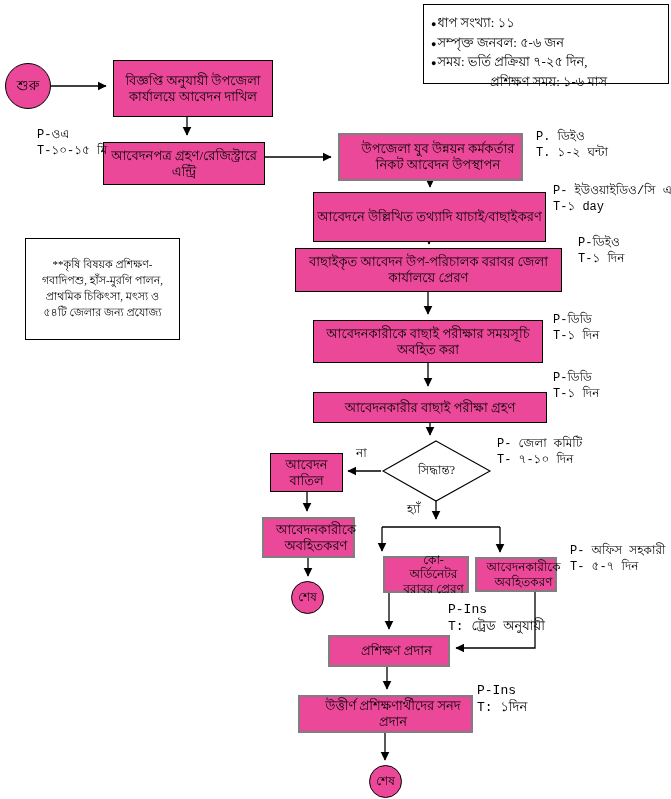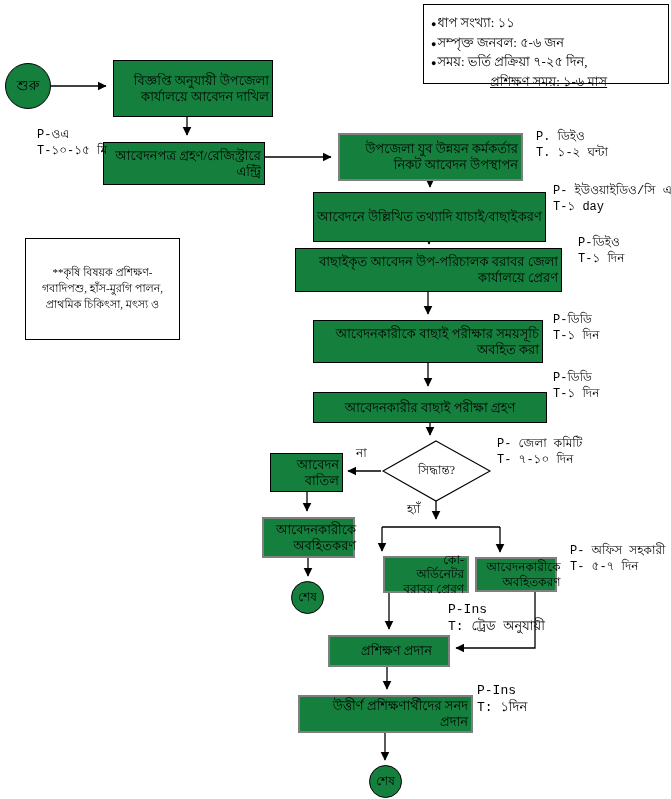--- a/index.html
+++ b/index.html
@@ -10,43 +10,43 @@
   html,body{margin:0;padding:0;background:var(--bg);}
   .page{
     position:relative;width:671px;height:799px;background:var(--bg);
     font-family:"Liberation Serif","DejaVu Serif",serif;color:#000;overflow:hidden;
   }
   svg.wires{position:absolute;left:0;top:0;width:671px;height:799px;}
   svg.wires path.edge{stroke:var(--line);stroke-width:1.3;fill:none;}
   svg.wires polygon.diamond{fill:#fff;stroke:var(--line);stroke-width:1.1;}
   #arrowhead path{fill:var(--line);}
   .node{
-    position:absolute;box-sizing:border-box;background:#15803d;
+    position:absolute;box-sizing:border-box;background:#ec4899;
     border:1px solid var(--line);
     display:flex;align-items:center;justify-content:center;
-    text-align:right;font-size:13px;line-height:1.22;padding:2px 3px;
+    text-align:center;font-size:13px;line-height:1.22;padding:2px 3px;
   }
   .soft{border:2px solid var(--soft);padding-left:18px;}
   .circle{border-radius:50%;font-size:14px;}
   .diamond-text{
     position:absolute;background:transparent;border:none;
     display:flex;align-items:center;justify-content:center;
     text-align:center;font-size:12px;
   }
   .lbl{position:absolute;font-size:12px;line-height:1.3;white-space:nowrap;font-family:Liberation Mono, monospace;}
   .lbl .ln{display:block;}
   .lbl-big{font-size:13px;}
   .tag{position:absolute;font-size:12px;}
   .panel{
     position:absolute;box-sizing:border-box;border:1px solid var(--line);
     background:#fff;font-size:13px;line-height:1.5;padding:8px 6px 6px 7px;
   }
   .panel .info-line{display:flex;align-items:baseline;}
   .panel .bullet{font-size:9px;margin-right:1px;}
-  .panel .indent{padding-left:59px;text-decoration:underline;}
+  .panel .indent{padding-left:59px;}
   .note{
     position:absolute;box-sizing:border-box;border:1px solid var(--line);
     background:#fff;font-size:11px;line-height:1.45;text-align:center;
     display:flex;flex-direction:column;justify-content:center;padding:4px 2px;
   }
 </style>
 </head>
 <body>
 
 <div class="page">
@@ -94,20 +94,21 @@
       </div>
     <div class="info-line indent">
         <span>প্রশিক্ষণ সময়: ১-৬ মাস</span>
       </div>
   </div>
 
   <div class="note" style="left:25px;top:238px;width:155px;height:102px;">
     <span>**কৃষি বিষয়ক প্রশিক্ষণ-</span>
     <span>গবাদিপশু, হাঁস-মুরগি পালন,</span>
     <span>প্রাথমিক চিকিৎসা, মৎস্য ও</span>
+    <span>৫৪টি জেলার জন্য প্রযোজ্য</span>
   </div>
 
   <div class="node circle" style="left:5px;top:63px;width:46px;height:46px;">শুরু</div>
 
   <div class="node" style="left:113px;top:60px;width:160px;height:57px;">বিজ্ঞপ্তি অনুযায়ী উপজেলা কার্যালয়ে আবেদন দাখিল</div>
 
   <div class="node" style="left:103px;top:142px;width:162px;height:43px;">আবেদনপত্র গ্রহণ/রেজিস্ট্রারে এন্ট্রি</div>
 
   <div class="node soft" style="left:338px;top:133px;width:185px;height:48px;">উপজেলা যুব উন্নয়ন কর্মকর্তার নিকট আবেদন উপস্থাপন</div>
 

